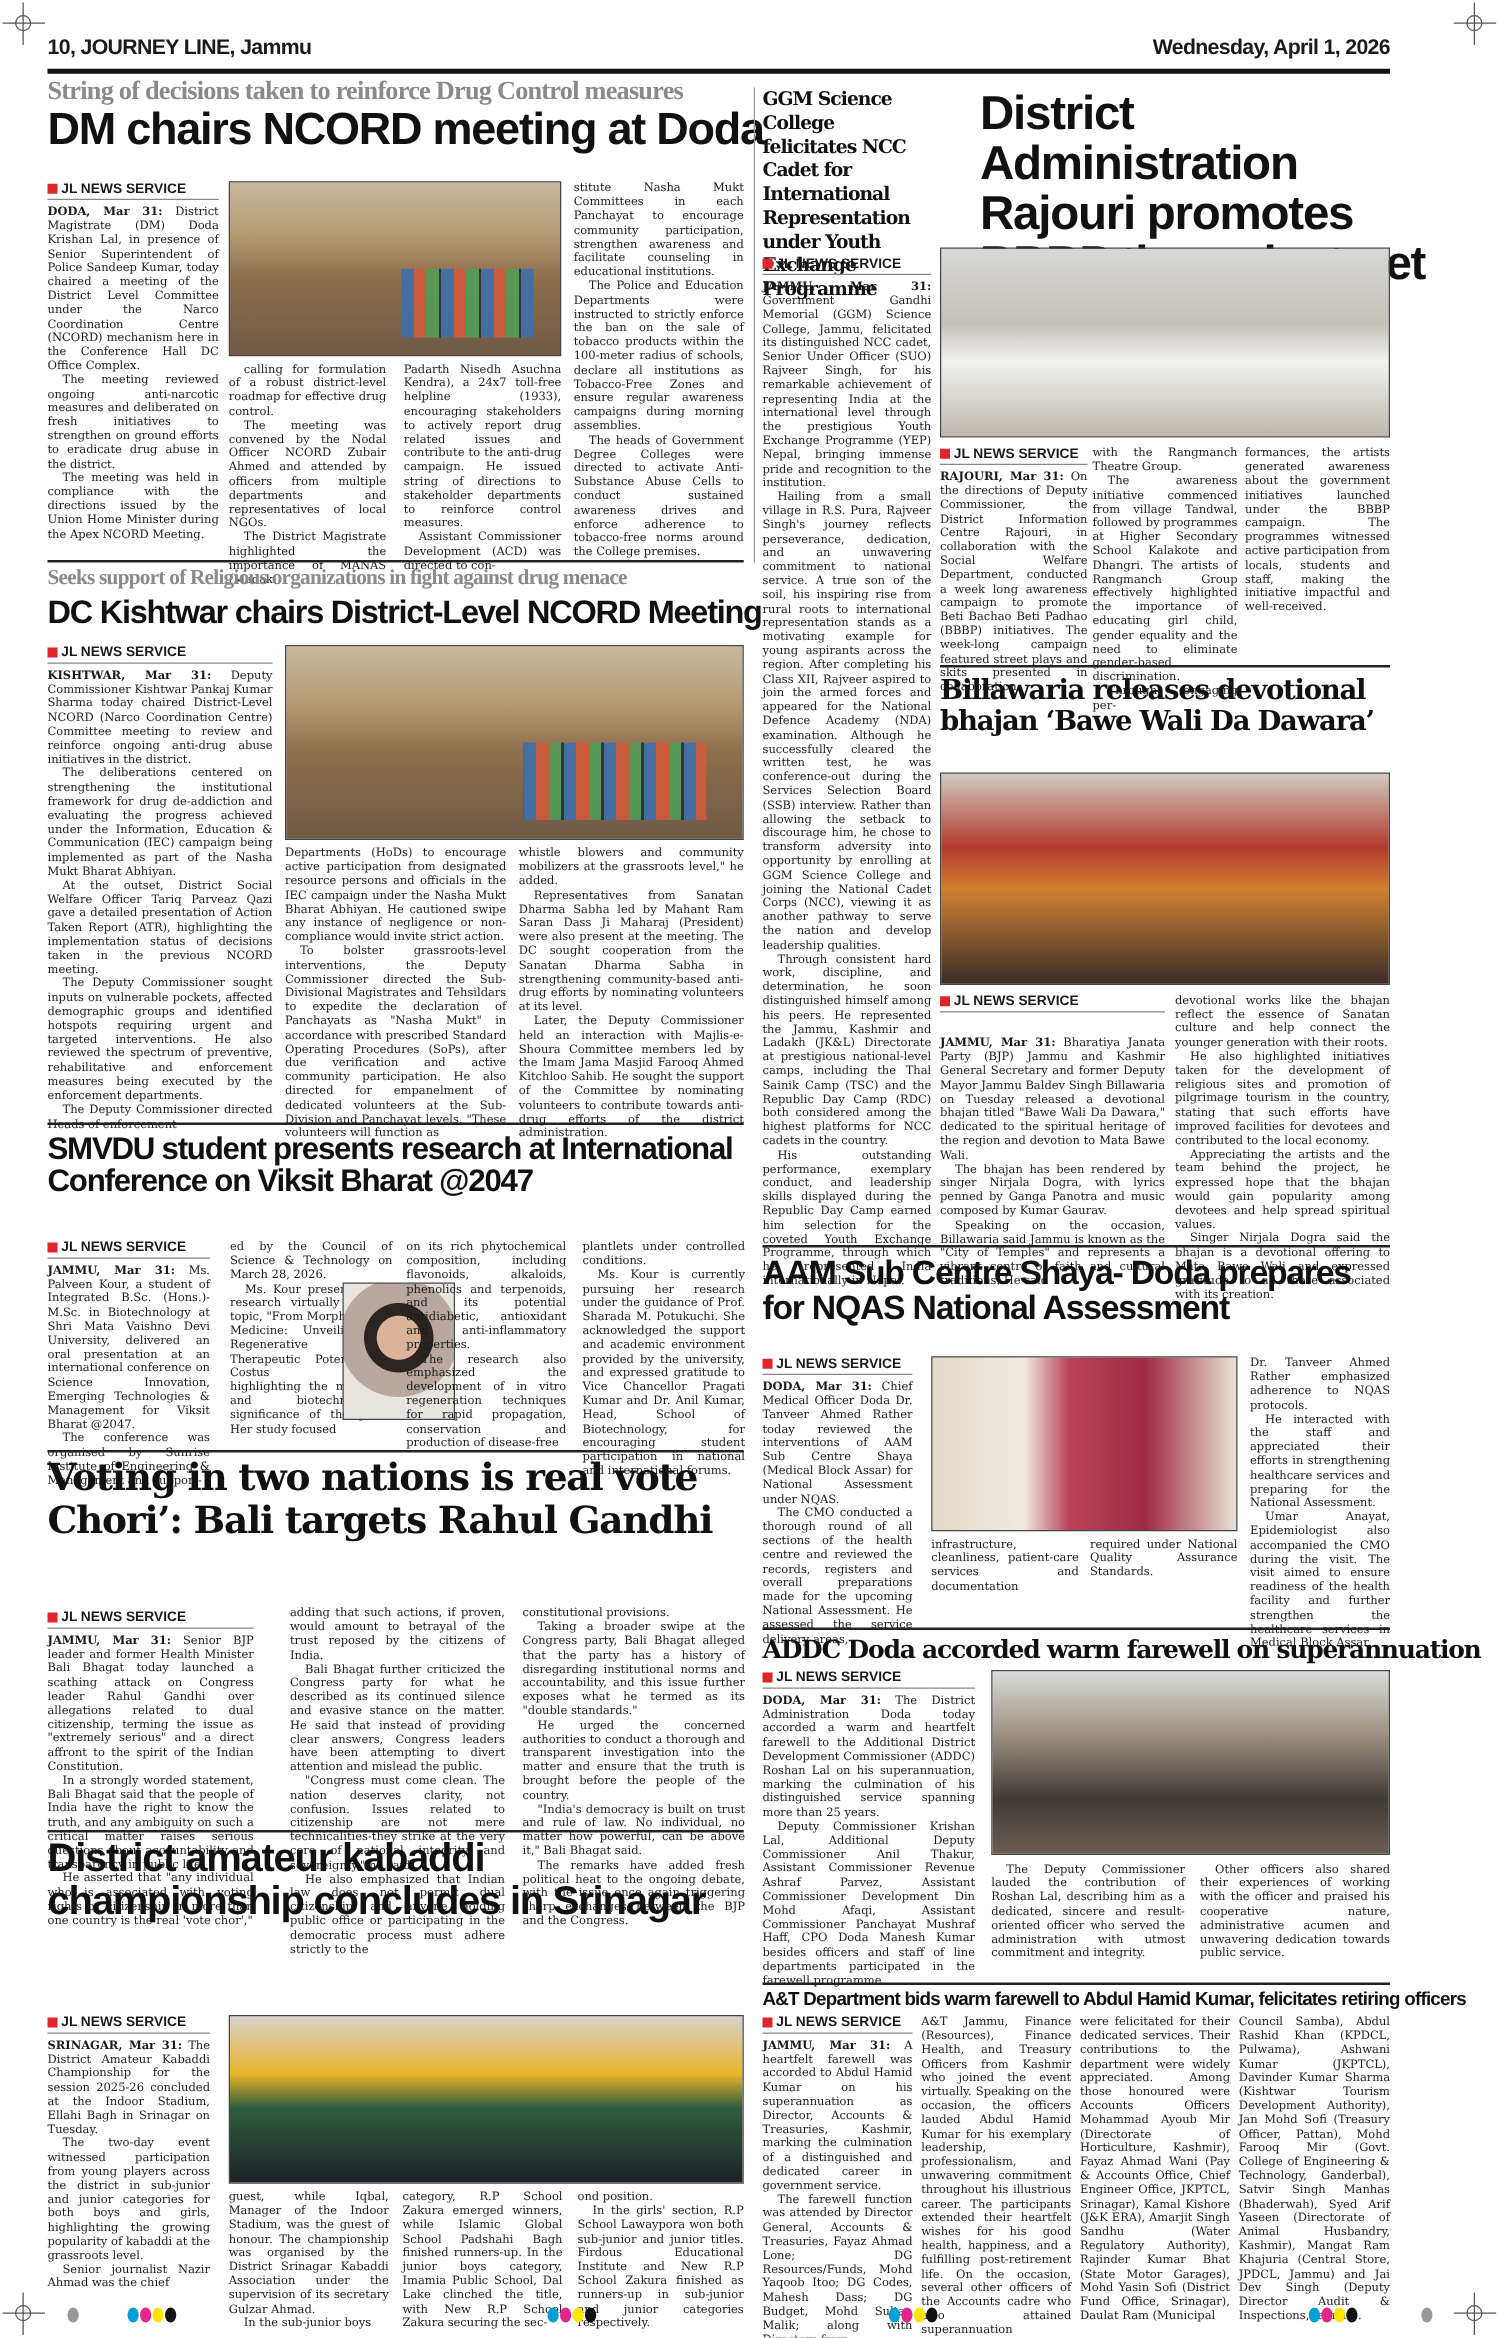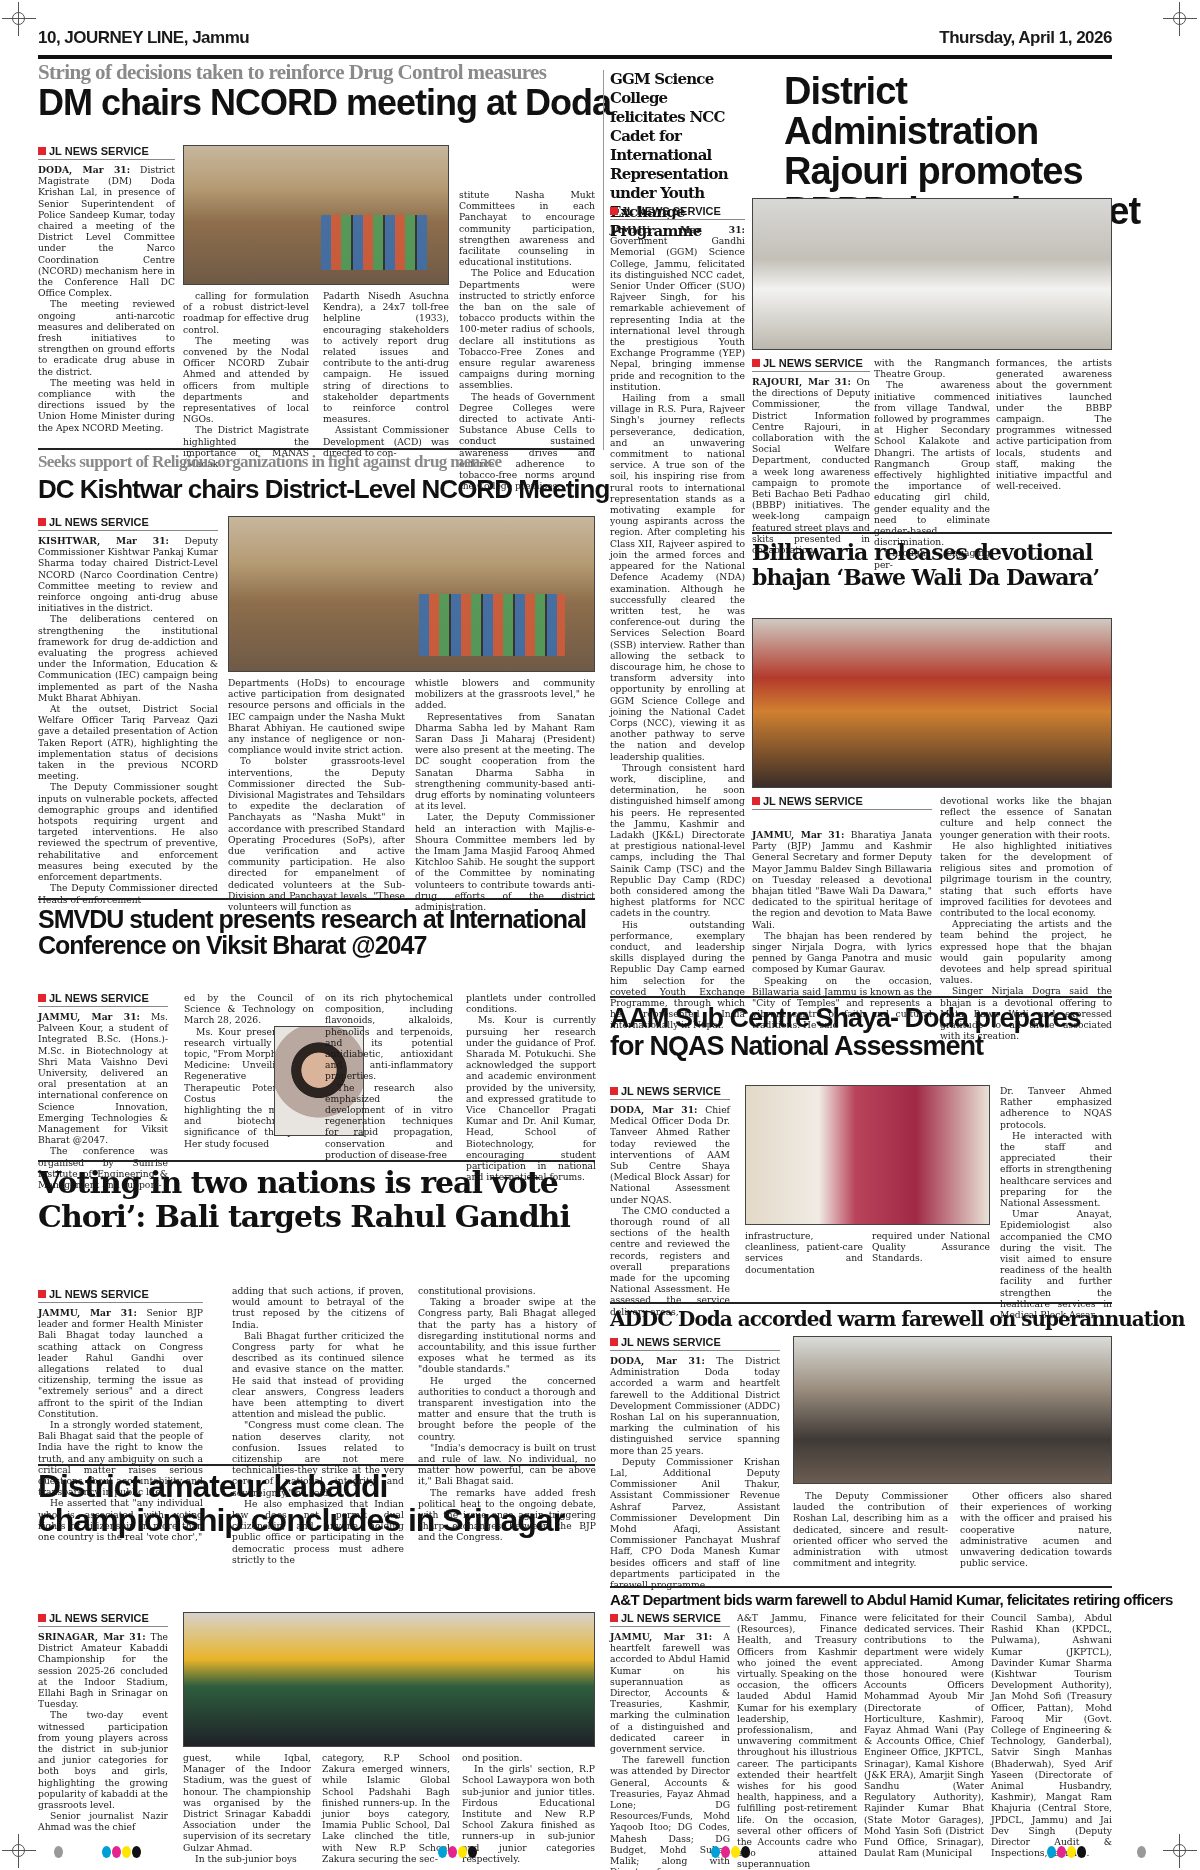--- a/index.html
+++ b/index.html
@@ -45,21 +45,21 @@
     <span></span>
   </div>
 <div class="reg" style="left:2px;top:1834px;">
     <span></span>
   </div>
 <div class="reg" style="left:1163px;top:1834px;">
     <span></span>
   </div>
 
 <div class="abs folio" style="left:38px;top:28px;">10, JOURNEY LINE, Jammu</div>
-<div class="abs folio" style="right:88px;top:28px;">Thursday, April 1, 2026</div>
+<div class="abs folio" style="right:88px;top:28px;">Wednesday, April 1, 2026</div>
 <div class="rule-thick" style="left:38px;top:55px;width:1074px;"></div>
 
 <div class="abs kicker" style="left:38px;top:60px;">String of decisions taken to reinforce Drug Control measures</div>
 <div class="abs hl" style="left:38px;top:84px;font-size:36px;white-space:nowrap;">DM chairs NCORD meeting at Doda</div>
 
 <div class="abs" style="left:38px;top:145px;width:137px;">
   <div class="byline">
       <i></i>
       <span>JL NEWS SERVICE</span>
     </div>
@@ -72,21 +72,21 @@
 <div class="photo ph-meeting" style="left:183px;top:145px;width:266px;height:140px;"></div>
 <div class="abs body" style="left:183px;top:290px;width:126px;">
   <p>calling for formulation of a robust district-level roadmap for effective drug control.</p>
   <p>The meeting was convened by the Nodal Officer NCORD Zubair Ahmed and attended by officers from multiple departments and representatives of local NGOs.</p>
   <p>The District Magistrate highlighted the importance of MANAS (Madak-</p>
 </div>
 <div class="abs body" style="left:323px;top:290px;width:126px;">
   <p class="first">Padarth Nisedh Asuchna Kendra), a 24x7 toll-free helpline (1933), encouraging stakeholders to actively report drug related issues and contribute to the anti-drug campaign. He issued string of directions to stakeholder departments to reinforce control measures.</p>
   <p>Assistant Commissioner Development (ACD) was directed to con-</p>
 </div>
-<div class="abs body" style="left:459px;top:145px;width:136px;margin-top:44px;">
+<div class="abs body" style="left:459px;top:145px;width:136px;">
   <p class="first">stitute Nasha Mukt Committees in each Panchayat to encourage community participation, strengthen awareness and facilitate counseling in educational institutions.</p>
   <p>The Police and Education Departments were instructed to strictly enforce the ban on the sale of tobacco products within the 100-meter radius of schools, declare all institutions as Tobacco-Free Zones and ensure regular awareness campaigns during morning assemblies.</p>
   <p>The heads of Government Degree Colleges were directed to activate Anti-Substance Abuse Cells to conduct sustained awareness drives and enforce adherence to tobacco-free norms around the College premises.</p>
 </div>
 <div class="rule" style="left:38px;top:448px;width:557px;"></div>
 
 <div class="vrule" style="left:603px;top:70px;height:380px;"></div>
 <div class="abs hl-serif" style="left:610px;top:70px;width:135px;font-size:15px;font-weight:bold;letter-spacing:-0.8px;line-height:19px;">GGM Science College felicitates NCC Cadet for International Representation under Youth Exchange Programme</div>
 <div class="abs" style="left:610px;top:205px;width:135px;">
   <div class="byline">

